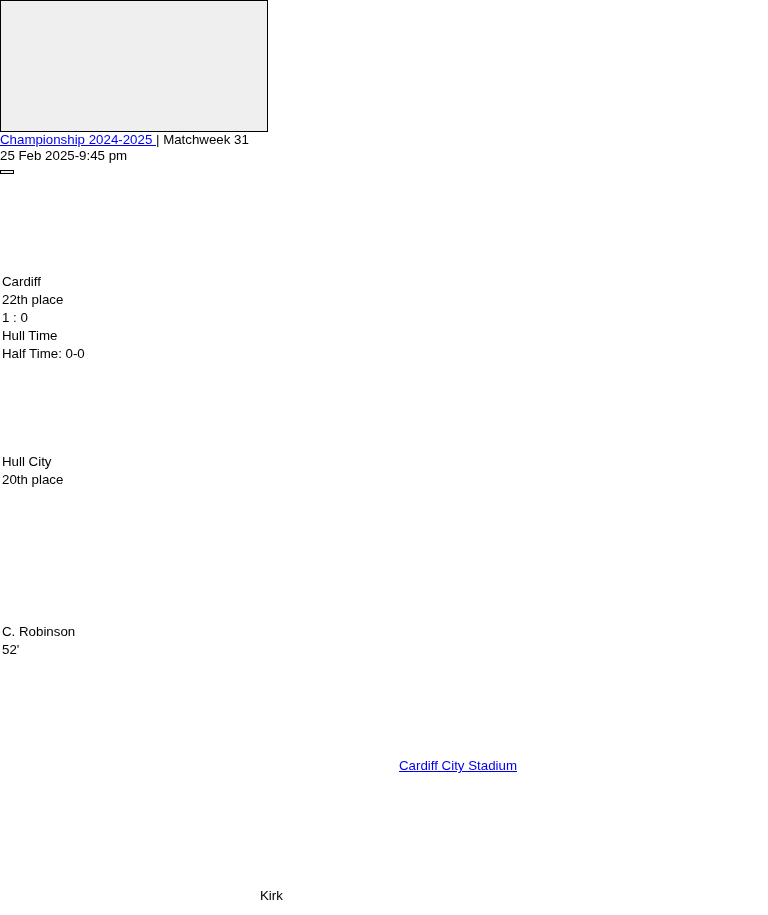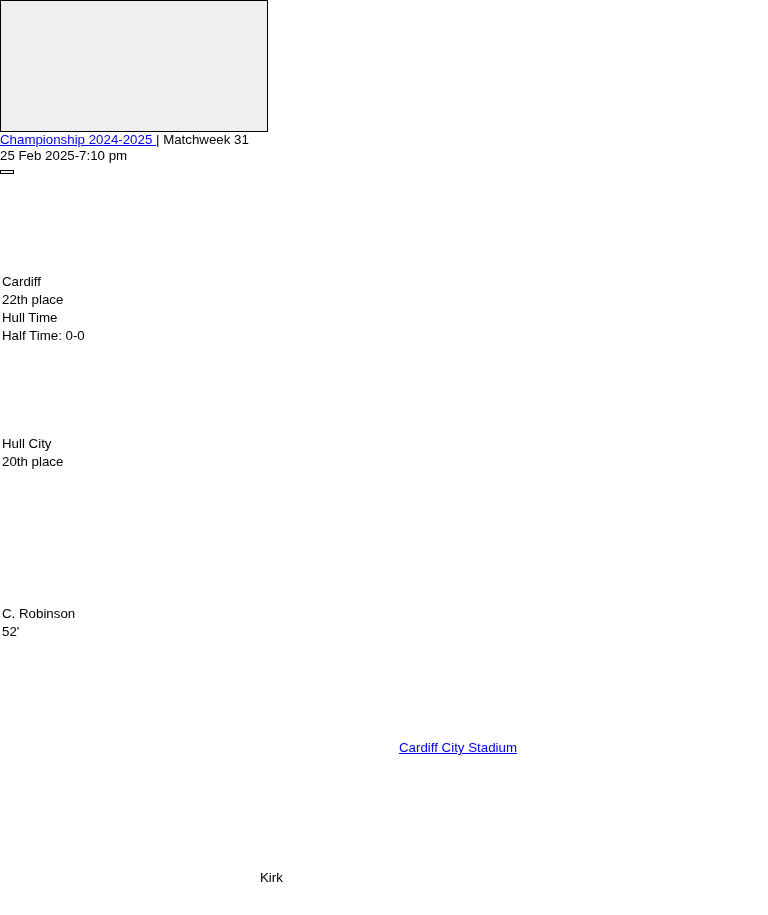--- a/index.html
+++ b/index.html
@@ -87,28 +87,29 @@
 <body>
 
 <div class="page">
 
   <div class="broken-image"></div>
 
   <div class="league-line">
     <span class="league-link"> Championship 2024-2025 </span><span class="league-sep">| </span><span>Matchweek 31</span>
   </div>
 
-  <div class="datetime-line">25 Feb 2025-7:10 pm</div>
+  <div class="datetime-line">25 Feb 2025-9:45 pm</div>
 
   <div class="tiny-stub"></div>
 
   <div class="gap-a"></div>
 
   <div class="txt">Cardiff</div>
   <div class="txt">22th place</div>
+  <div class="txt">1 : 0</div>
   <div class="txt">Hull Time</div>
   <div class="txt">Half Time: 0-0</div>
 
   <div class="gap-b"></div>
 
   <div class="txt">Hull City</div>
   <div class="txt">20th place</div>
 
   <div class="gap-c"></div>
 

